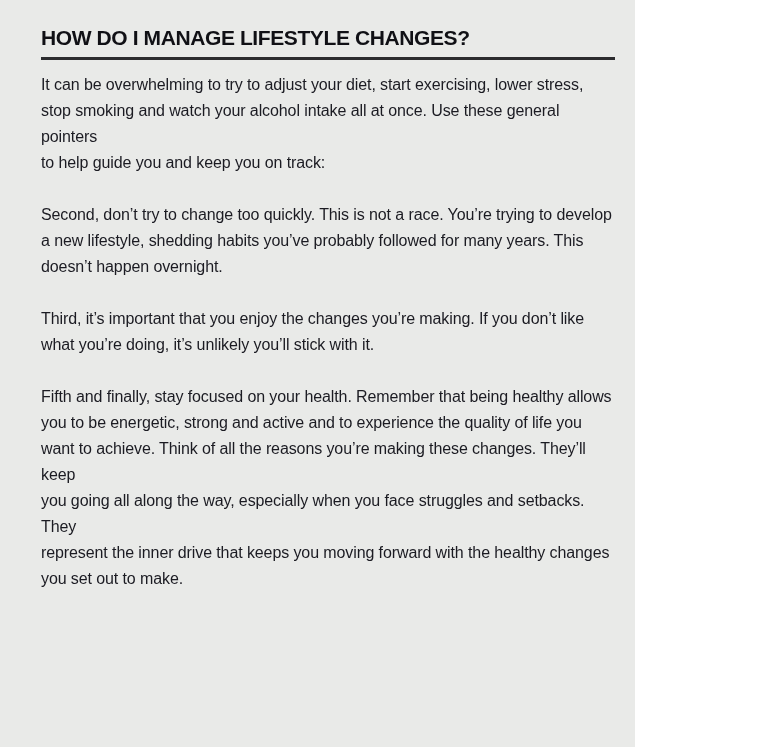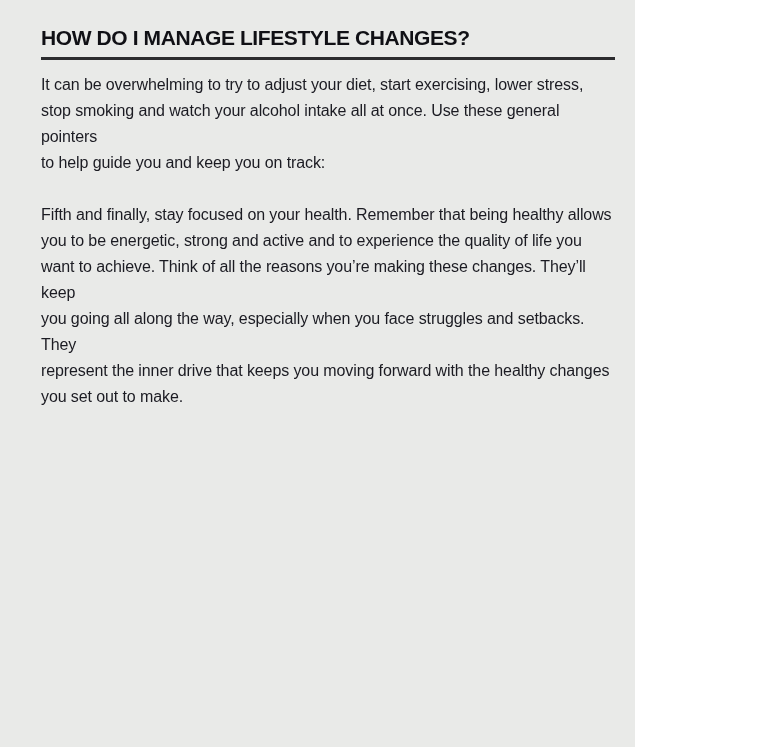--- a/index.html
+++ b/index.html
@@ -43,19 +43,24 @@
 </style>
 </head>
 <body>
 
 <div class="page">
   <h1 class="heading">HOW DO I MANAGE LIFESTYLE CHANGES?</h1>
   <div class="rule"></div>
   <p class="para first">It can be overwhelming to try to adjust your diet, start exercising, lower stress,
 stop smoking and watch your alcohol intake all at once. Use these general pointers
 to help guide you and keep you on track:</p>
+  <p class="para">Second, don’t try to change too quickly. This is not a race. You’re trying to develop
+a new lifestyle, shedding habits you’ve probably followed for many years. This
+doesn’t happen overnight.</p>
+  <p class="para">Third, it’s important that you enjoy the changes you’re making. If you don’t like
+what you’re doing, it’s unlikely you’ll stick with it.</p>
   <p class="para">Fifth and finally, stay focused on your health. Remember that being healthy allows
 you to be energetic, strong and active and to experience the quality of life you
 want to achieve. Think of all the reasons you’re making these changes. They’ll keep
 you going all along the way, especially when you face struggles and setbacks. They
 represent the inner drive that keeps you moving forward with the healthy changes
 you set out to make.</p>
 </div>
 
 </body></html>

